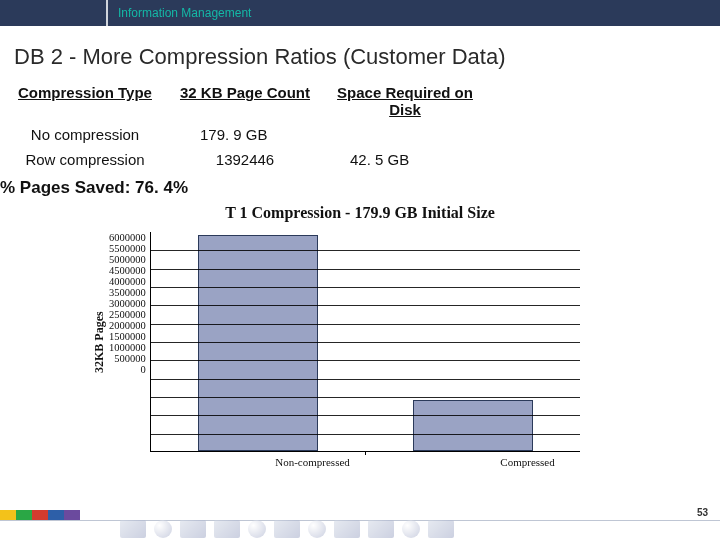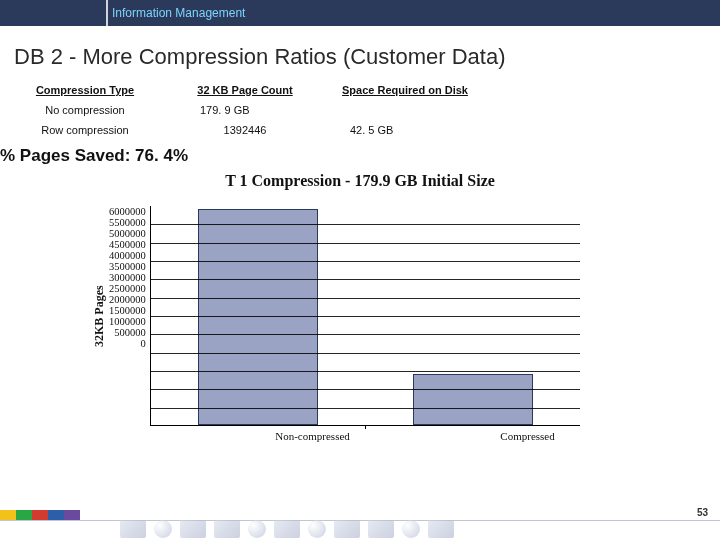--- a/index.html
+++ b/index.html
@@ -15,23 +15,23 @@
     display: flex;
     align-items: stretch;
     height: 26px;
     background: #2b3a5a;
   }
   .topbar .spacer-l {
     width: 108px;
     border-right: 2px solid #d0d4dc;
   }
   .topbar .title {
-    color: #7dd3fc;
+    color: #14b8a6;
     font-size: 12px;
-    padding-left: 4px;
+    padding-left: 10px;
     display: flex;
     align-items: center;
     flex: 1;
   }
   .topbar .logo {
     display: flex;
     align-items: center;
     padding-right: 12px;
   }
   .ibm-logo {
@@ -50,21 +50,21 @@
 
   .slide-title {
     font-size: 22px;
     color: #2a2a2a;
     padding: 18px 14px 10px 14px;
     font-weight: 400;
   }
 
   .tbl {
     margin: 0 auto;
-    font-size: 11px;
+    font-size: 15px;
     color: #111;
   }
   .tbl .row { display: flex; }
   .tbl .hcell {
     font-weight: bold;
     text-decoration: underline;
     padding: 4px 8px;
   }
   .tbl .cell {
     padding: 4px 25px;
@@ -87,21 +87,21 @@
     width: 540px;
     margin: 0 auto;
     position: relative;
   }
   .chart-title {
     font-family: "Times New Roman", Times, serif;
     font-weight: bold;
     font-size: 16px;
     color: #111;
     text-align: center;
-    margin-bottom: 16px;
+    margin-bottom: 10px;
   }
   .chart {
     display: flex;
   }
   .ylabel {
     writing-mode: vertical-rl;
     transform: rotate(180deg);
     font-family: "Times New Roman", Times, serif;
     font-weight: bold;
     font-size: 12px;

